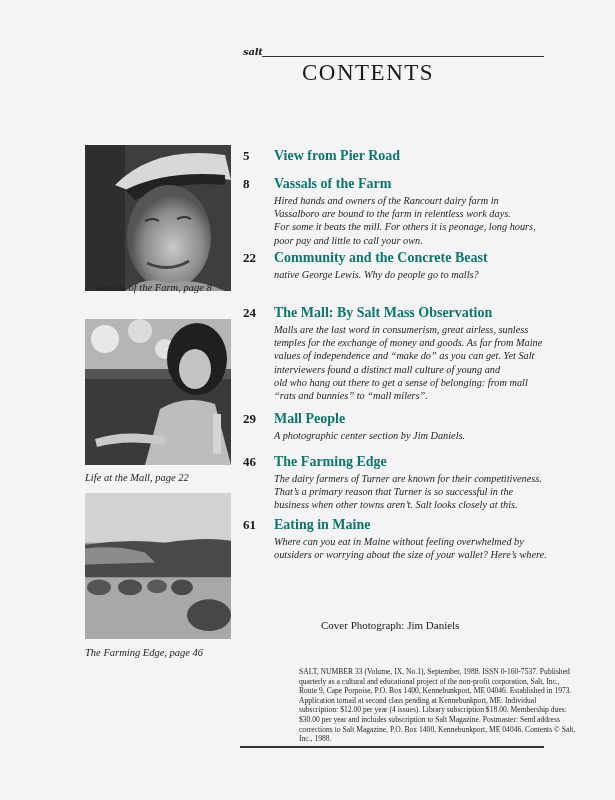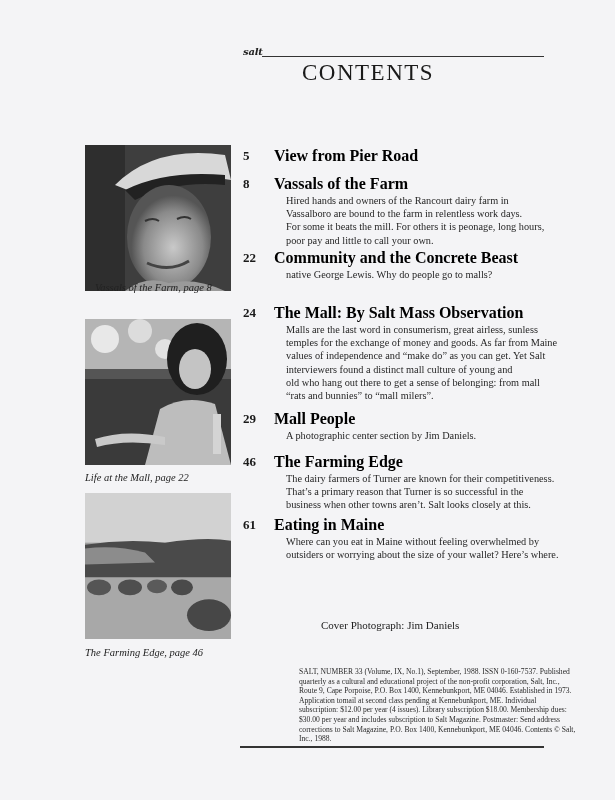--- a/index.html
+++ b/index.html
@@ -35,23 +35,23 @@
     position:absolute; left:85px; font-style:italic; font-size:10.5px; color:#222;
   }
 
   
   .toc-entry { position:absolute; left:243px; width:320px; }
   .toc-page {
     position:absolute; left:0; top:0; width:28px;
     font-weight:bold; font-size:13px; color:#1a1a1a;
   }
   .toc-body { position:absolute; left:31px; top:0; width:300px; }
-  .toc-title { font-weight:bold; font-size:16px; line-height:16px; color:#000000; }
+  .toc-title { font-weight:bold; font-size:14px; line-height:16px; color:#0f766e; }
   .toc-desc {
-    font-size:10.3px; line-height:13.2px; color:#262626; margin-top:2px;margin-left:12px;
+    font-style:italic; font-size:10.3px; line-height:13.2px; color:#262626; margin-top:2px;
   }
   .toc-desc span { display:block; white-space:nowrap; }
 
   .cover-credit {
     position:absolute; left:321px; top:619px; font-size:11px; color:#222;
   }
   .colophon {
     position:absolute; left:258px; top:667px; width:300px;
     font-size:7.6px; line-height:9.6px; color:#2a2a2a;margin-left:41px;
   }

